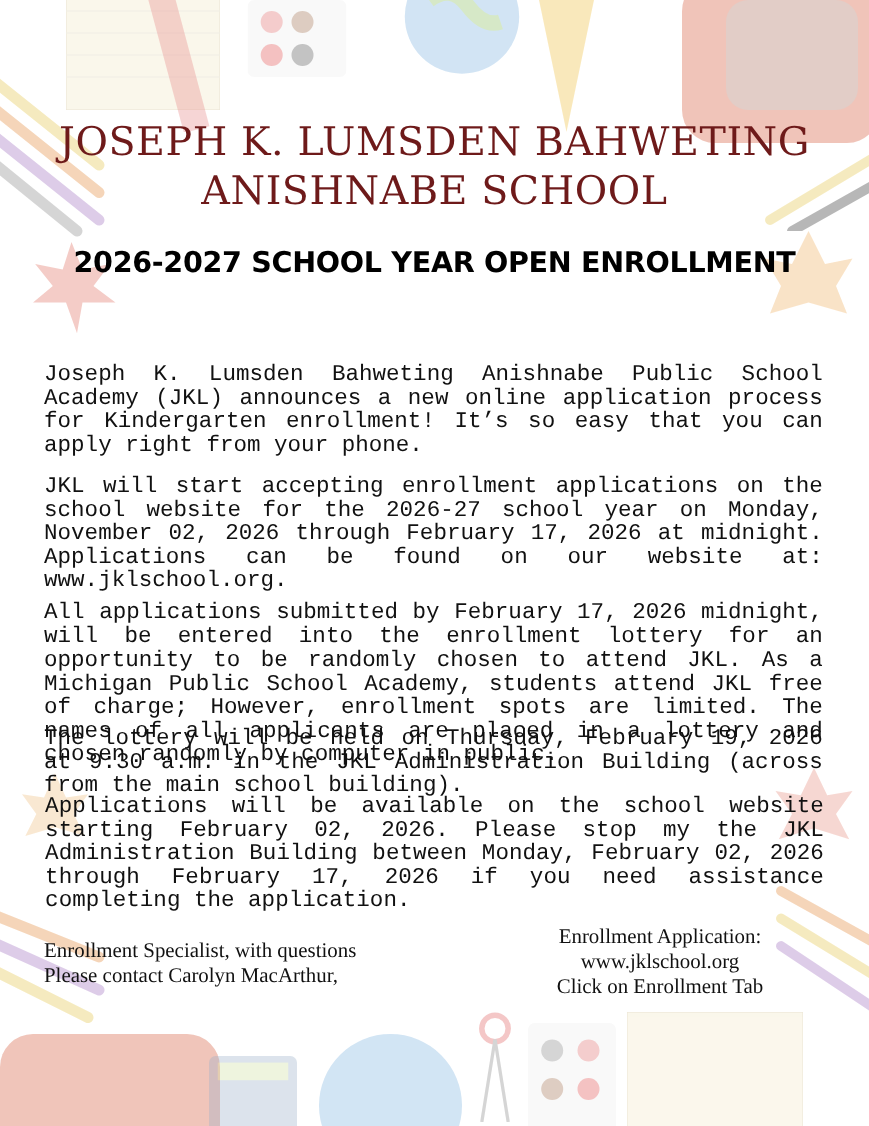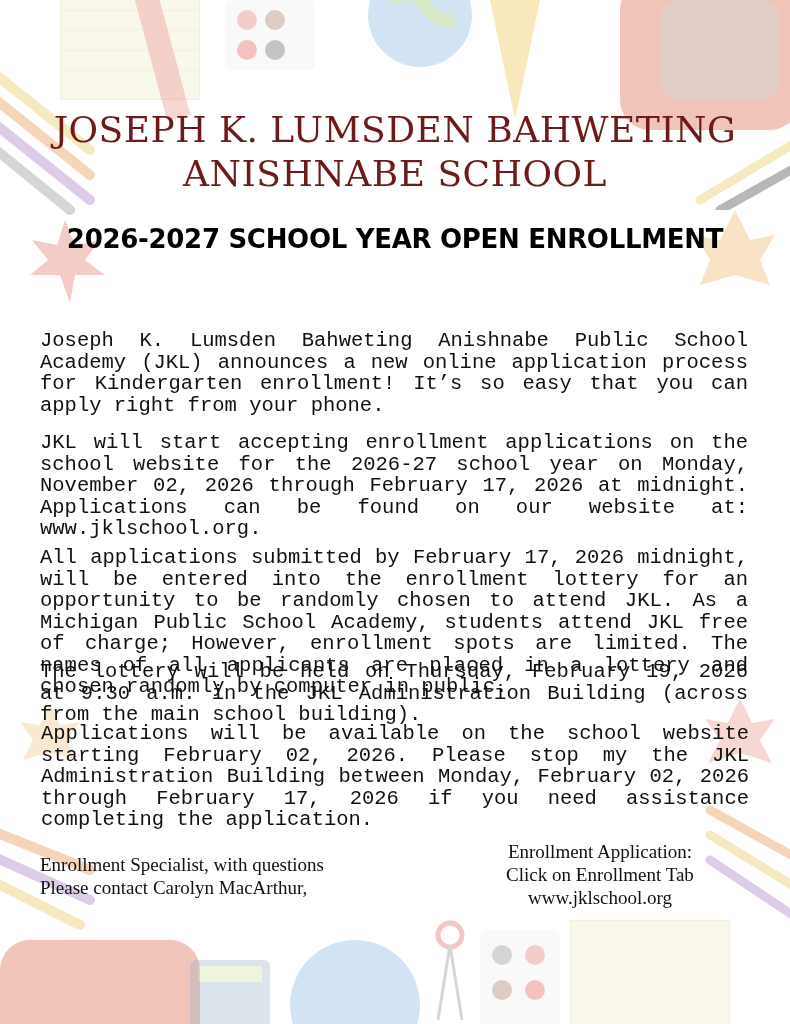--- a/index.html
+++ b/index.html
@@ -142,16 +142,16 @@
   <p class="body-text p4" style="margin:0">The lottery will be held on Thursday, February 19, 2026 at 9:30 a.m. in the JKL Administration Building (across from the main school building).</p>
   <p class="body-text p5" style="margin:1px">Applications will be available on the school website starting February 02, 2026.  Please stop my the JKL Administration Building between  Monday, February 02, 2026 through February 17, 2026 if you need assistance completing the application.</p>
 
   <div class="contact">
     <span class="line">Enrollment Specialist, with questions</span>
     <span class="line">Please contact Carolyn MacArthur,</span>
   </div>
 
   <div class="enroll">
     <span class="line">Enrollment Application:</span>
+    <span class="line">www.jklschool.org</span>
     <span class="line">Click on Enrollment Tab</span>
-    <span class="line">www.jklschool.org</span>
   </div>
 </div>
 
 </body></html>

